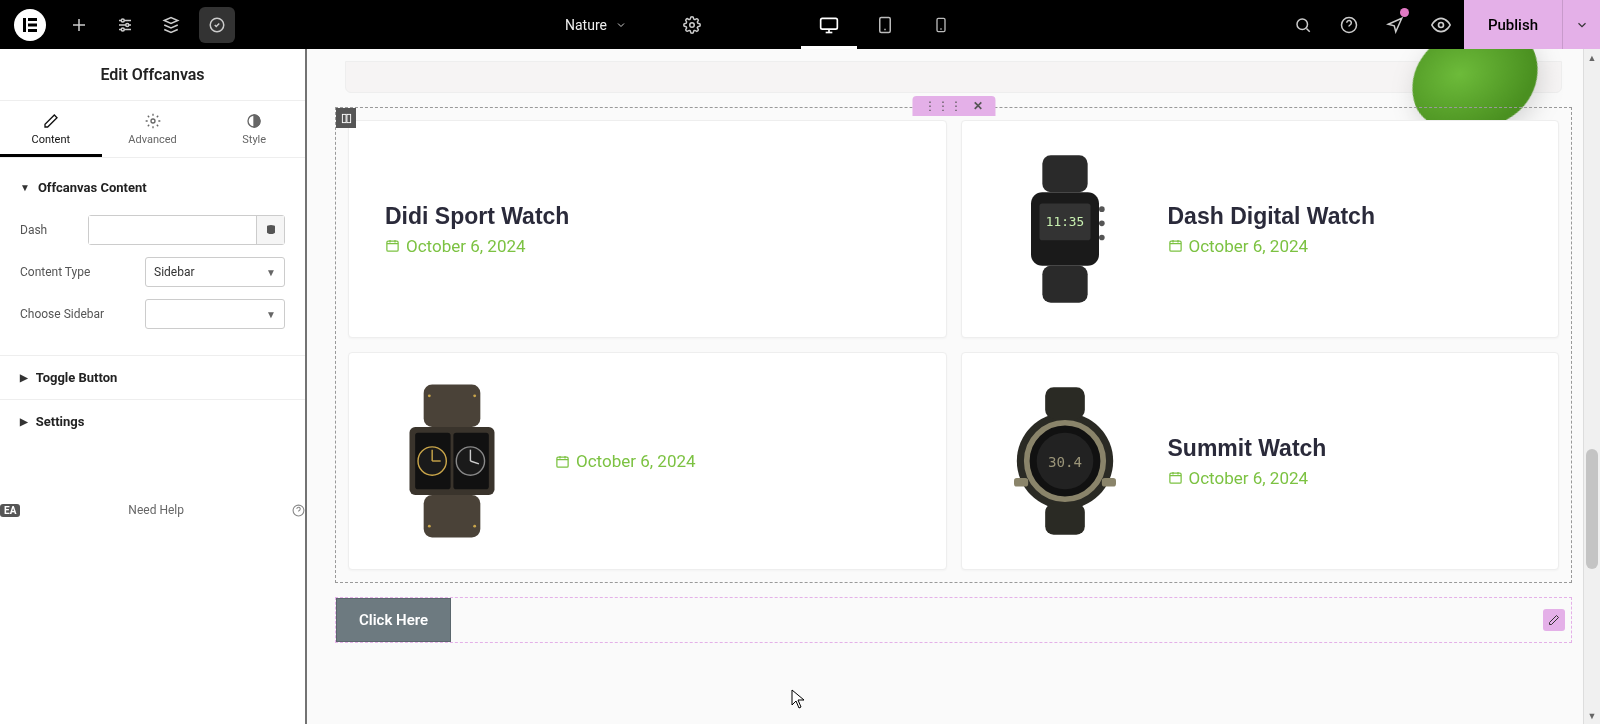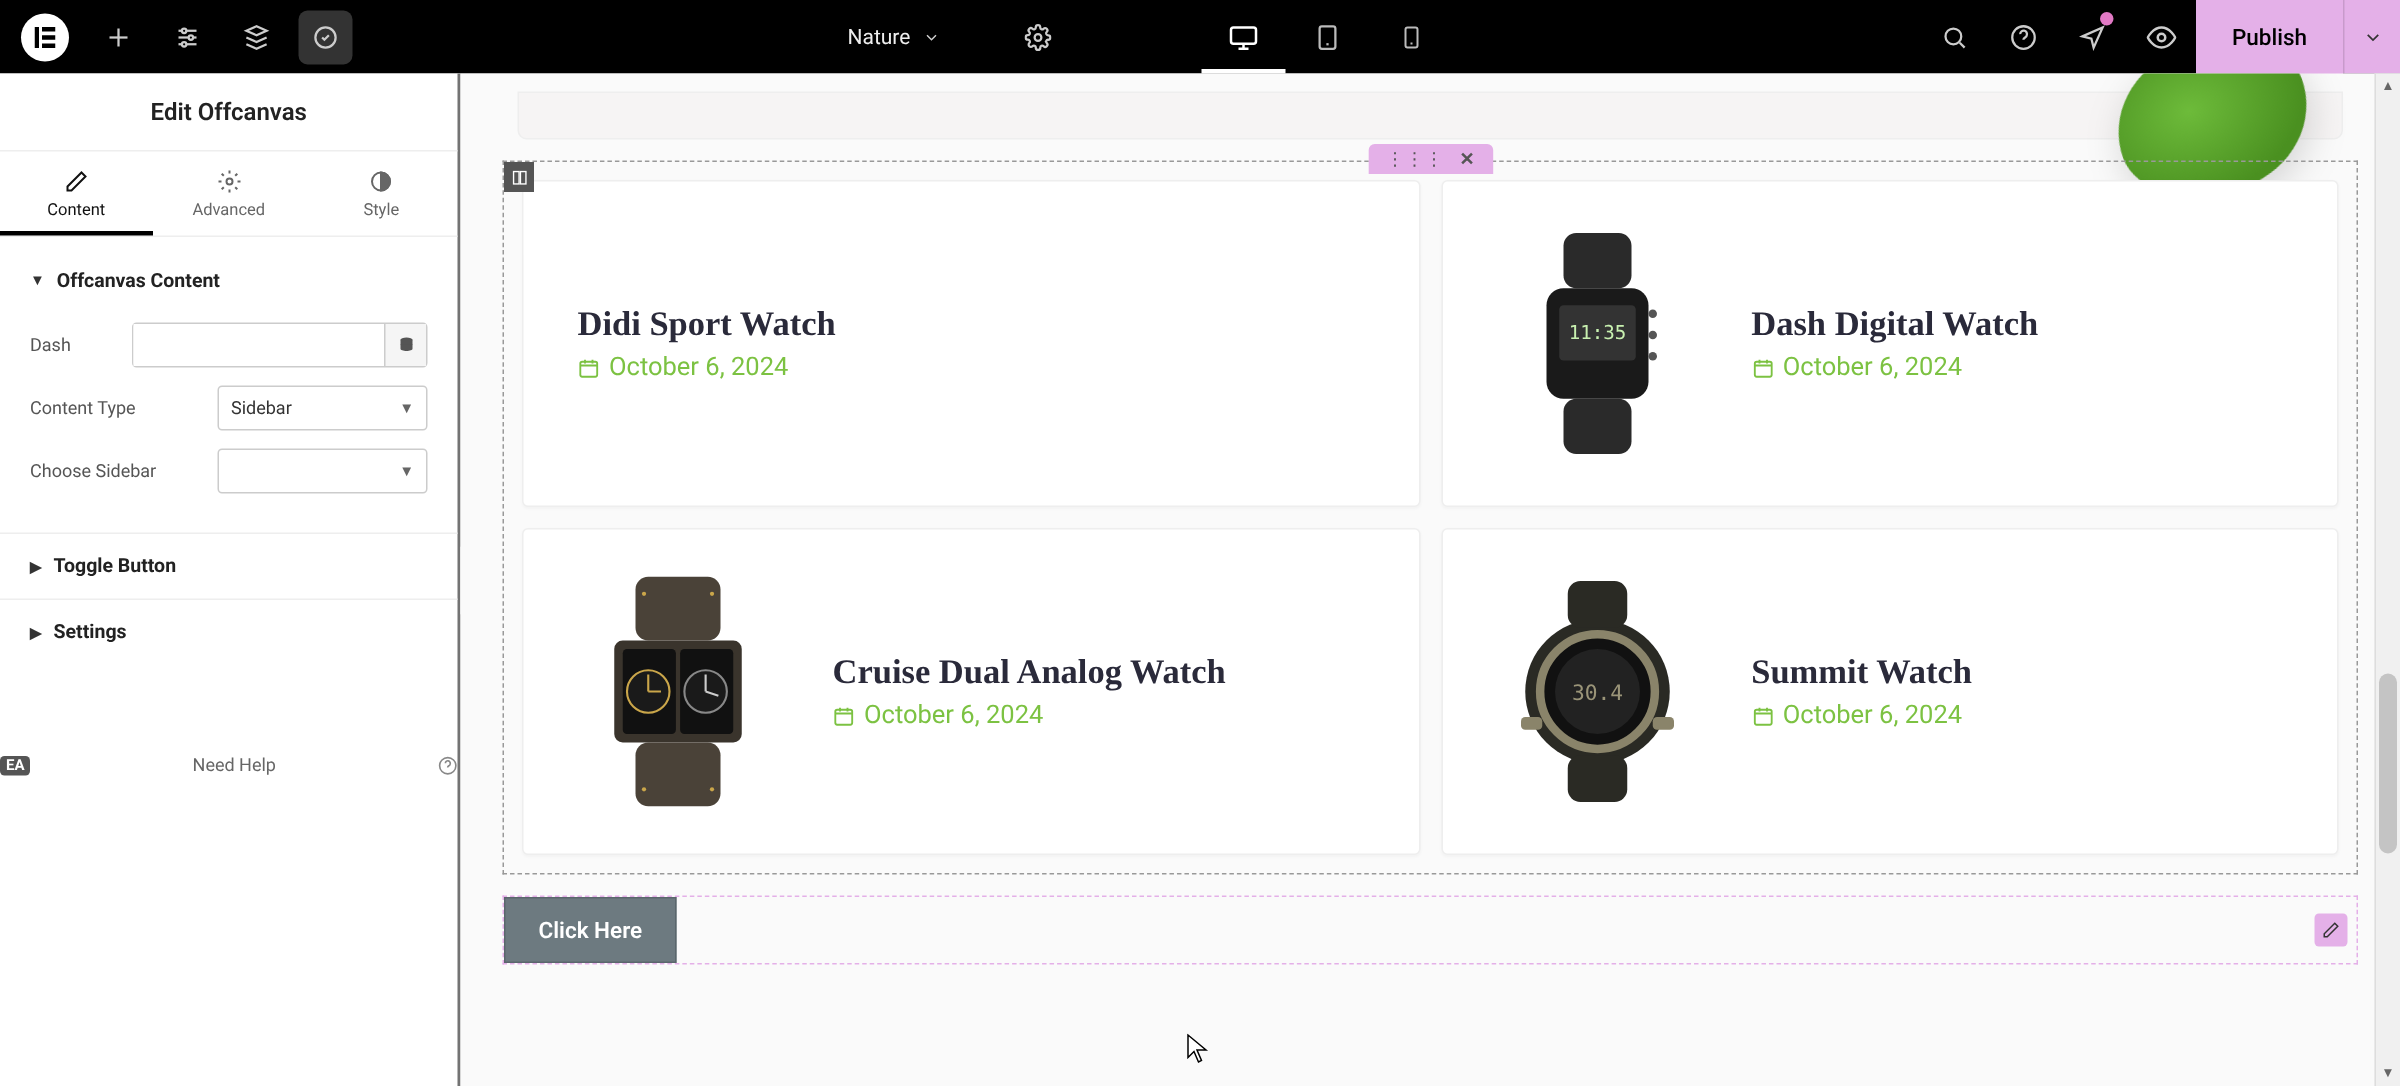--- a/index.html
+++ b/index.html
@@ -51,21 +51,21 @@
 .section-frame { border:1px dashed #ccc; position:relative; padding:12px; }
 .section-frame.selected { border:1px dashed #999; }
 .sec-tab { position:absolute; top:-12px; left:50%; transform:translateX(-50%); background:#e4b0e8; height:20px; padding:0 12px; border-radius:4px 4px 0 0; display:flex; align-items:center; gap:10px; font-size:12px; }
 .sec-tab-dots { letter-spacing:1px; color:#555; font-size:12px; }
 .sec-tab-x { cursor:pointer; color:#555; font-weight:bold; font-size:12px; }
 .col-handle { position:absolute; top:0; left:0; width:20px; height:20px; background:#555; color:#fff; display:flex; align-items:center; justify-content:center; font-size:10px; cursor:pointer; }
 .grid { display:grid; grid-template-columns:1fr 1fr; gap:14px; }
 .card { background:#fff; border:1px solid #eee; border-radius:4px; display:flex; align-items:center; padding:18px; height:218px; box-shadow:0 1px 2px rgba(0,0,0,.03); }
 .card-img { width:170px; height:170px; display:flex; align-items:center; justify-content:center; }
 .card-body { padding-left:18px; }
-.card-title { font-family: Liberation Serif, serif; font-size:23px; font-weight:700; color:#2a2a3a; margin-bottom:6px; }
+.card-title { font-family: Liberation Sans, sans-serif; font-size:23px; font-weight:700; color:#2a2a3a; margin-bottom:6px; }
 .card-date { color:#7cc242; font-size:17px; display:flex; align-items:center; gap:6px; }
 .cal-ico { width:15px; height:15px; }
 
 .offcanvas-widget { margin-top:14px; border:1px dashed #e4b0e8; position:relative; padding:0; }
 .offcanvas-btn { background:#6d7a80; color:#fff; font-weight:600; padding:12px 22px; cursor:pointer; display:inline-block; font-size:15px; border:1px solid #5a666c; }
 .edit-pencil { position:absolute; right:6px; top:50%; transform:translateY(-50%); width:22px; height:22px; background:#e4b0e8; border-radius:3px; display:flex; align-items:center; justify-content:center; font-size:11px; color:#333; cursor:pointer; }
 .cursor { position:absolute; left:484px; top:640px; font-size:15px; pointer-events:none; }
 
 .vscroll { position:absolute; top:49px; right:0; width:17px; bottom:0; background:#f0f0f0; border-left:1px solid #ddd; }
 .vscroll .up, .vscroll .down { height:17px; display:flex; align-items:center; justify-content:center; font-size:9px; color:#666; cursor:pointer; }
@@ -346,21 +346,20 @@
                 <line x1="73" y1="60" x2="79" y2="62" stroke="#ccc"></line>
                 <rect x="40" y="6" width="40" height="30" rx="6" fill="#4a4238"></rect>
                 <rect x="40" y="84" width="40" height="30" rx="6" fill="#4a4238"></rect>
                 <circle cx="44" cy="14" r="1" fill="#caa64a"></circle>
                 <circle cx="76" cy="14" r="1" fill="#caa64a"></circle>
                 <circle cx="44" cy="106" r="1" fill="#caa64a"></circle>
                 <circle cx="76" cy="106" r="1" fill="#caa64a"></circle>
               </svg>
             </div>
     <div class="card-body">
-      <div class="card-title">Cruise Dual Analog Watch</div>
       <div class="card-date">
                 <svg class="cal-ico" viewBox="0 0 24 24" fill="#7cc242">
                   <rect x="3" y="5" width="18" height="16" rx="2" fill="none" stroke="#7cc242" stroke-width="2"></rect>
                   <line x1="3" y1="9" x2="21" y2="9" stroke="#7cc242" stroke-width="2"></line>
                   <line x1="8" y1="3" x2="8" y2="7" stroke="#7cc242" stroke-width="2"></line>
                   <line x1="16" y1="3" x2="16" y2="7" stroke="#7cc242" stroke-width="2"></line>
                 </svg>
                 <span>October 6, 2024</span>
               </div>
     </div>

